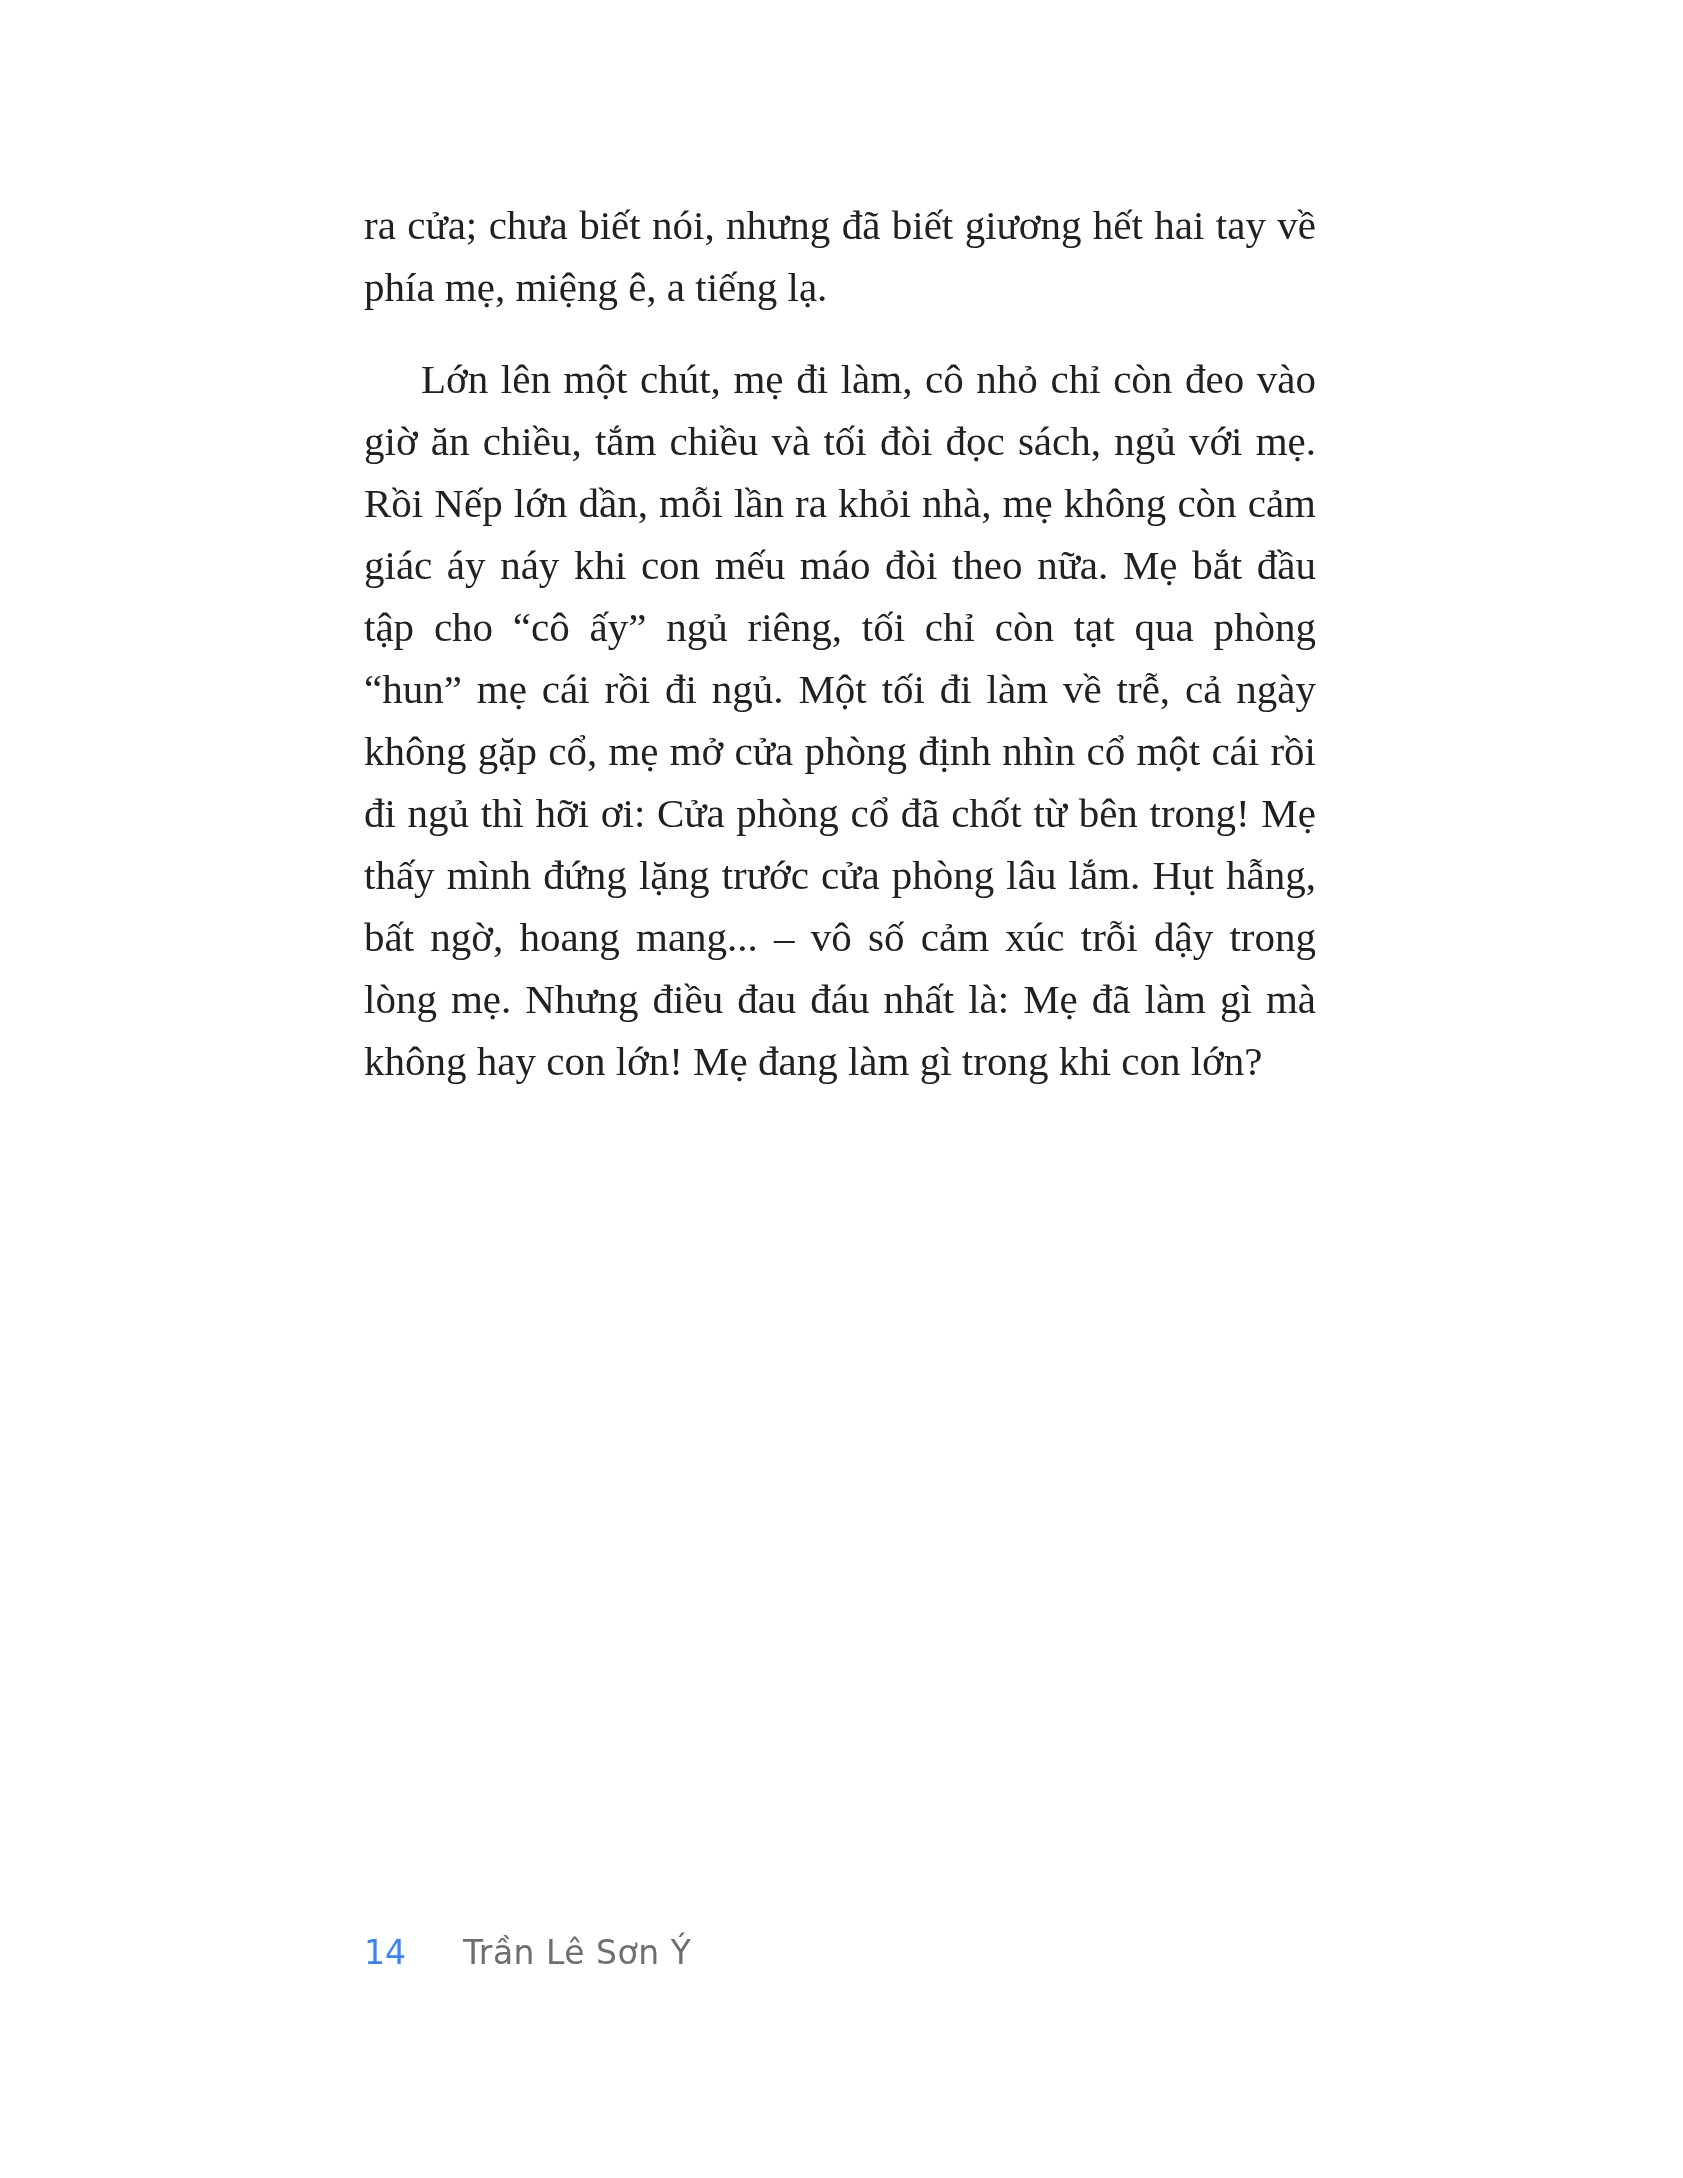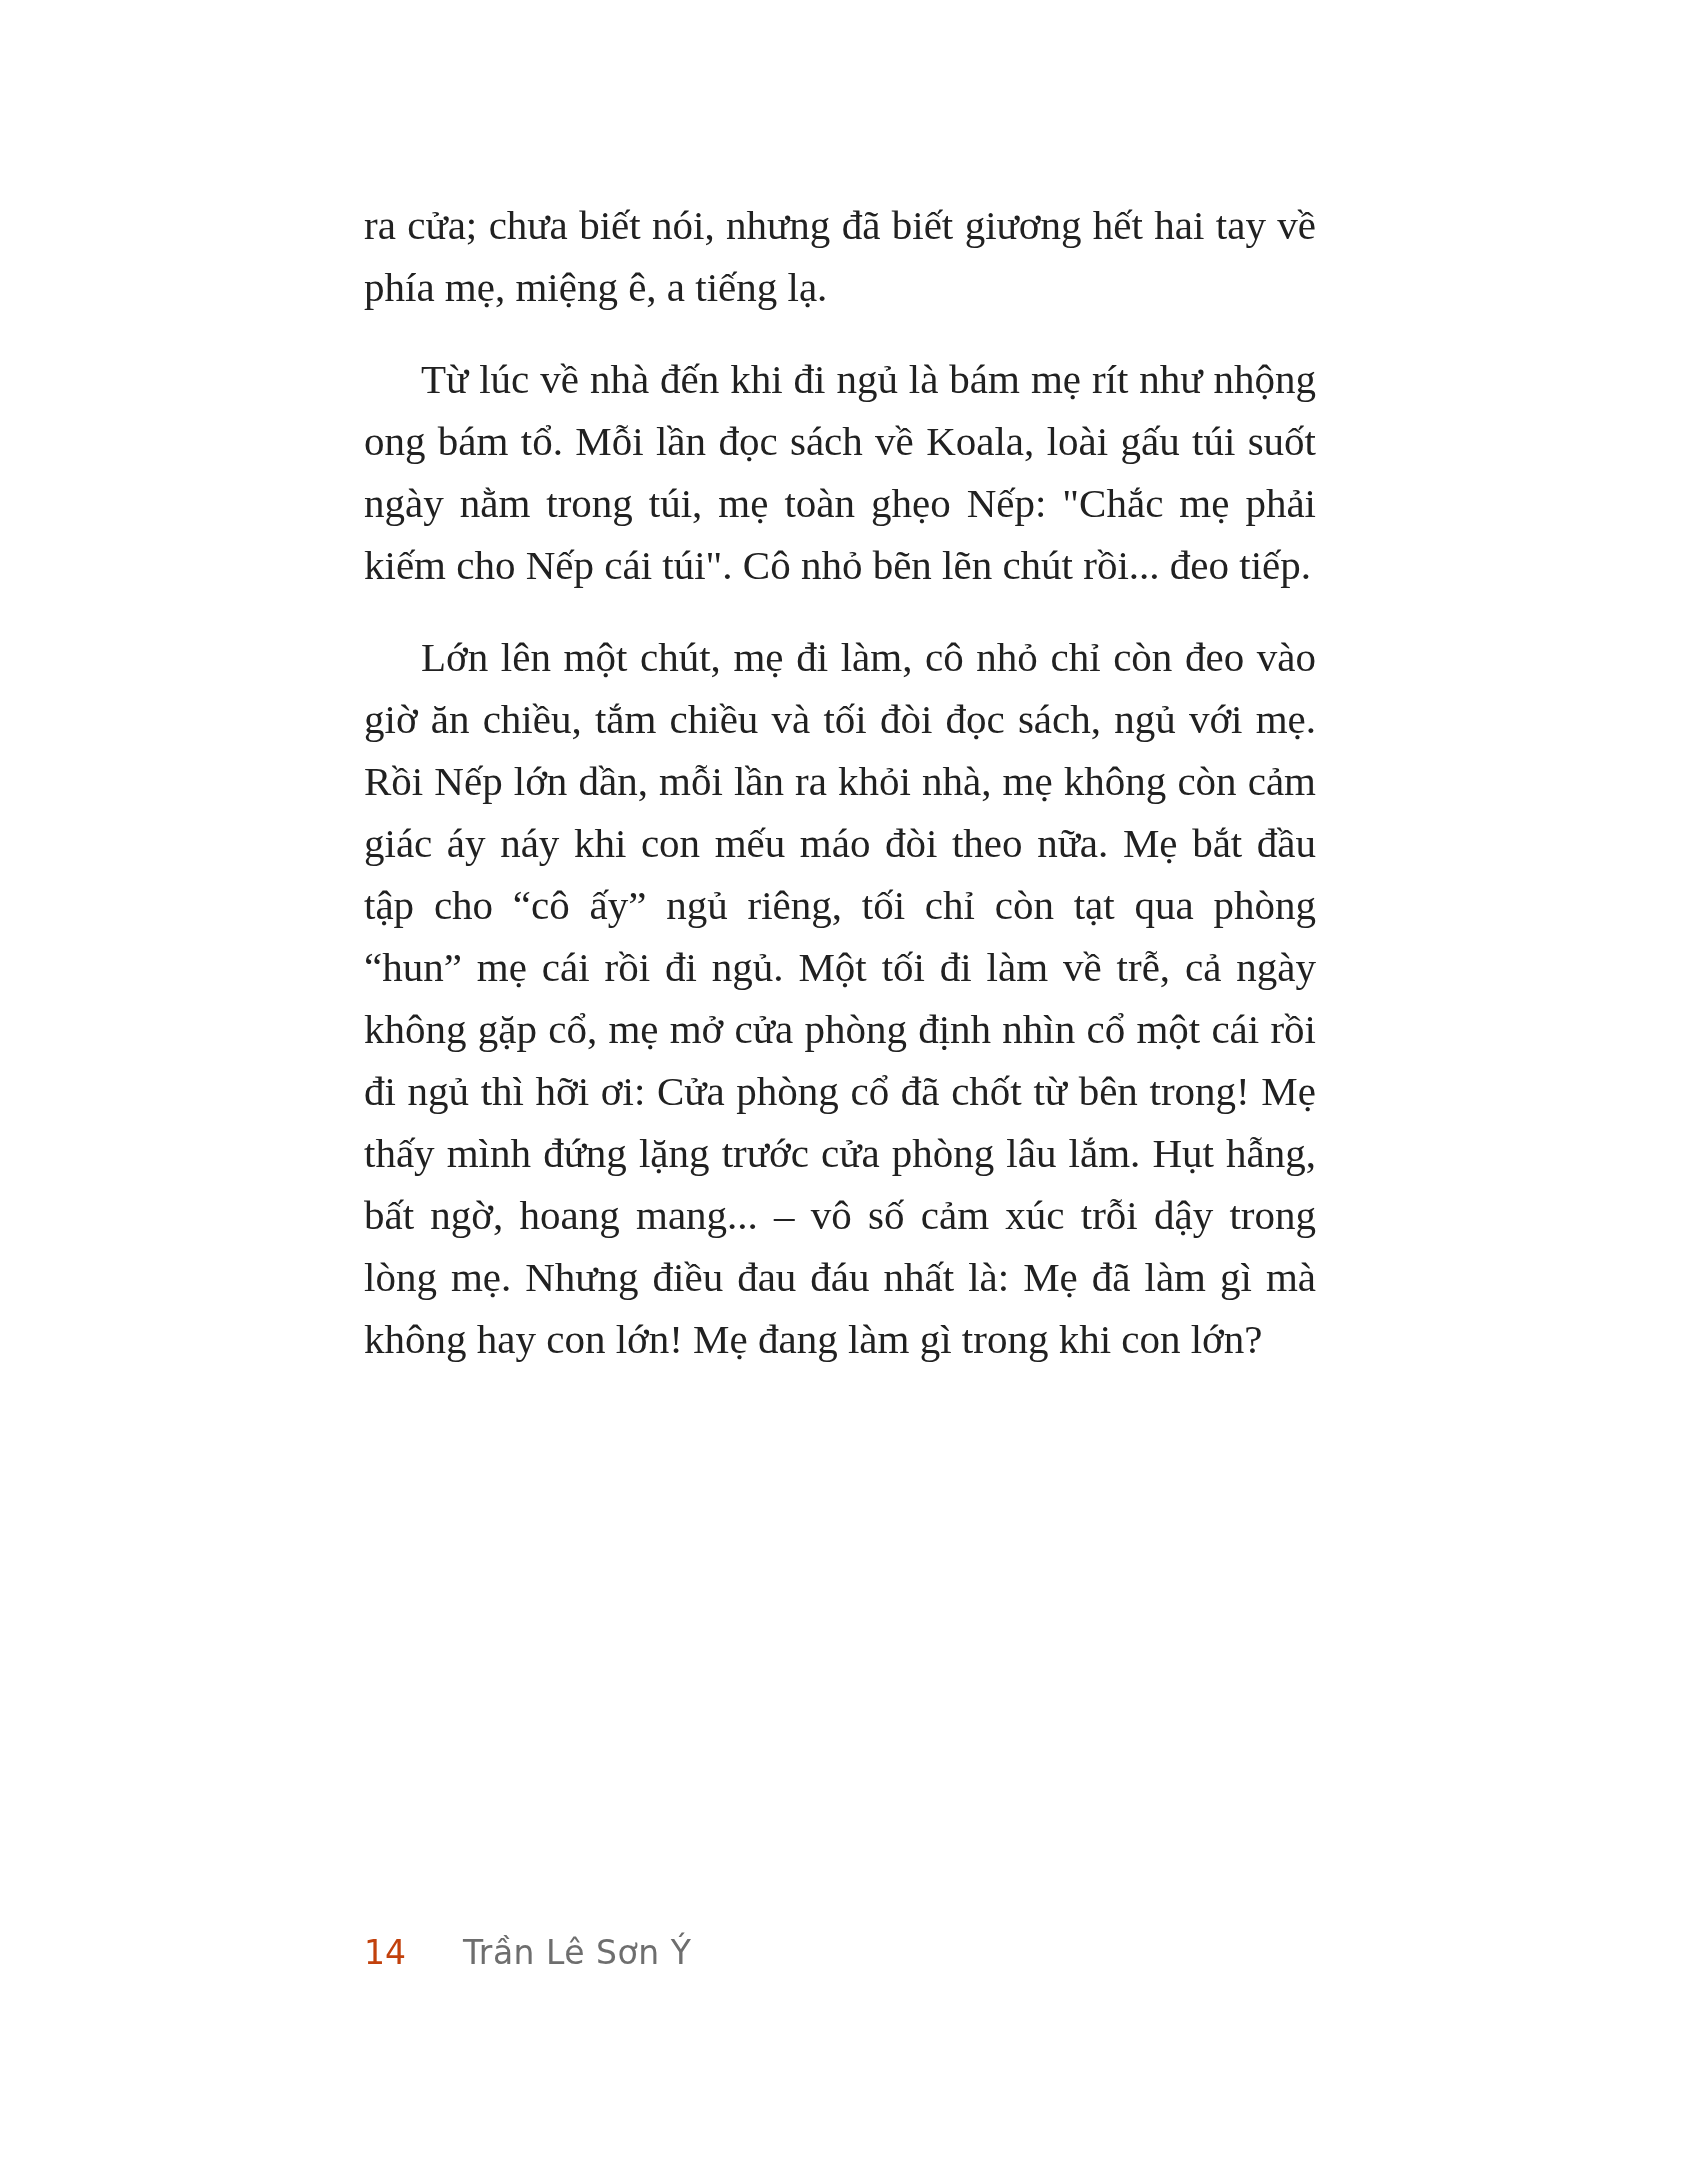--- a/index.html
+++ b/index.html
@@ -36,36 +36,35 @@
       position: absolute;
       left: 364px;
       top: 1933px;
       display: flex;
       align-items: baseline;
       gap: 46px;
       font-family: "DejaVu Sans", sans-serif;
       font-size: 33px;
     }
     .page-number {
-      color: #c2410c;
+      color: #3b82f6;
     }
     .author-name {
       color: #6e6e6e;
       letter-spacing: 0.5px;
       margin-left: 11px;
     }
   </style>
 </head>
 <body>
 
 <div class="page">
 
   <div class="text-column">
     <p class="continuation">ra cửa; chưa biết nói, nhưng đã biết giương hết hai tay về phía mẹ, miệng ê, a tiếng lạ.</p>
-    <p>Từ lúc về nhà đến khi đi ngủ là bám mẹ rít như nhộng ong bám tổ. Mỗi lần đọc sách về Koala, loài gấu túi suốt ngày nằm trong túi, mẹ toàn ghẹo Nếp: "Chắc mẹ phải kiếm cho Nếp cái túi". Cô nhỏ bẽn lẽn chút rồi... đeo tiếp.</p>
     <p>Lớn lên một chút, mẹ đi làm, cô nhỏ chỉ còn đeo vào giờ ăn chiều, tắm chiều và tối đòi đọc sách, ngủ với mẹ. Rồi Nếp lớn dần, mỗi lần ra khỏi nhà, mẹ không còn cảm giác áy náy khi con mếu máo đòi theo nữa. Mẹ bắt đầu tập cho “cô ấy” ngủ riêng, tối chỉ còn tạt qua phòng “hun” mẹ cái rồi đi ngủ. Một tối đi làm về trễ, cả ngày không gặp cổ, mẹ mở cửa phòng định nhìn cổ một cái rồi đi ngủ thì hỡi ơi: Cửa phòng cổ đã chốt từ bên trong! Mẹ thấy mình đứng lặng trước cửa phòng lâu lắm. Hụt hẫng, bất ngờ, hoang mang... – vô số cảm xúc trỗi dậy trong lòng mẹ. Nhưng điều đau đáu nhất là: Mẹ đã làm gì mà không hay con lớn! Mẹ đang làm gì trong khi con lớn?</p>
   </div>
 
   <div class="page-footer">
     <span class="page-number">14</span>
     <span class="author-name">Trần Lê Sơn Ý</span>
   </div>
 
 </div>
 

